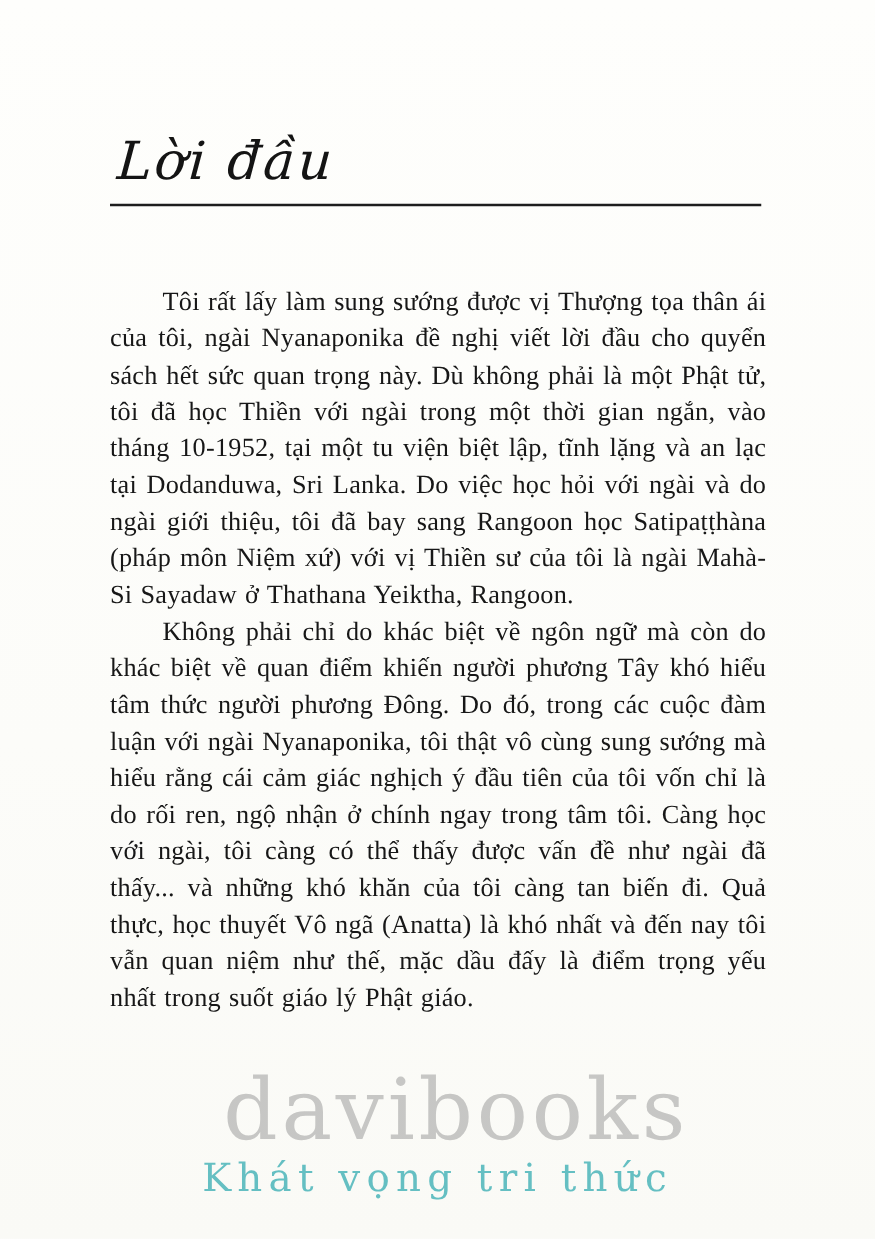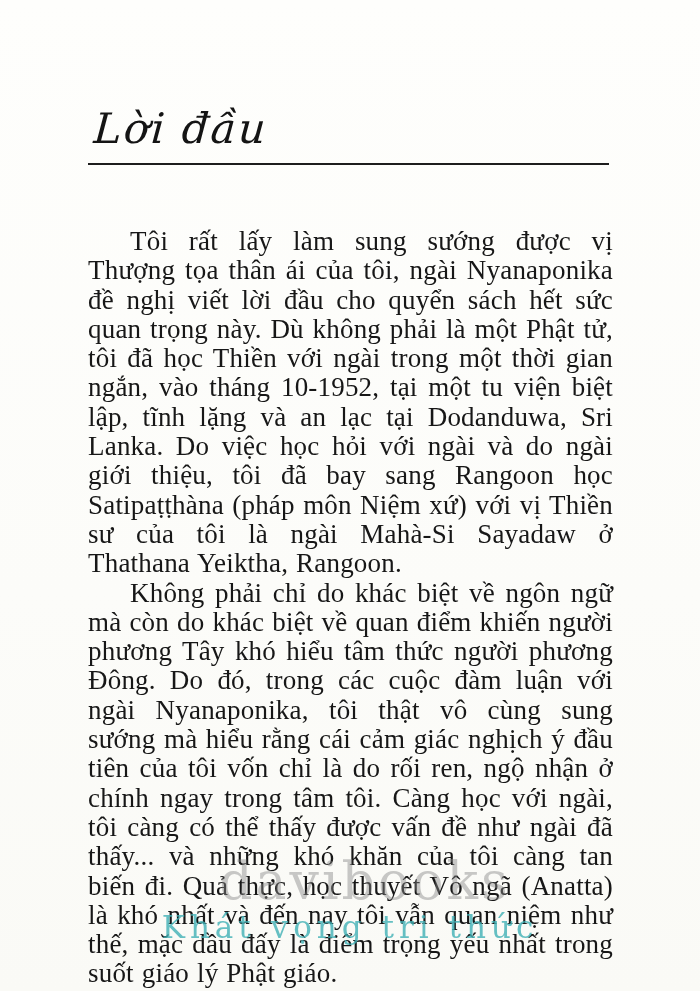--- a/index.html
+++ b/index.html
@@ -46,42 +46,42 @@
     top: 171px;
     font-size: 21px;
     letter-spacing: 0.6px;
     color: #151515;
   }
   .body-text {
     position: absolute;
     left: 88px;
     top: 227px;
     width: 525px;
-    font-size: 27px;
+    font-size: 21px;
     line-height: 29.3px;
     text-align: justify;
     letter-spacing: 0.2px;
     word-spacing: 1px;
     color: #171717;
   }
   .body-text p {
     margin: 0;
     text-indent: 42px;
   }
   .watermark {
     position: absolute;
     left: 0;
     top: 855px;
     width: 100%;
     text-align: center;
     pointer-events: none;
   }
   .wm-brand {
     font-family: "DejaVu Serif", serif;
-    font-size: 52px;
+    font-size: 68px;
     line-height: 1;
     letter-spacing: 3px;
     color: rgba(135, 135, 135, 0.45);
     margin-left: 30px;
   }
   .wm-tagline {
     font-family: "DejaVu Serif", serif;
     font-size: 31px;
     margin-top: 2px;
     letter-spacing: 5px;

